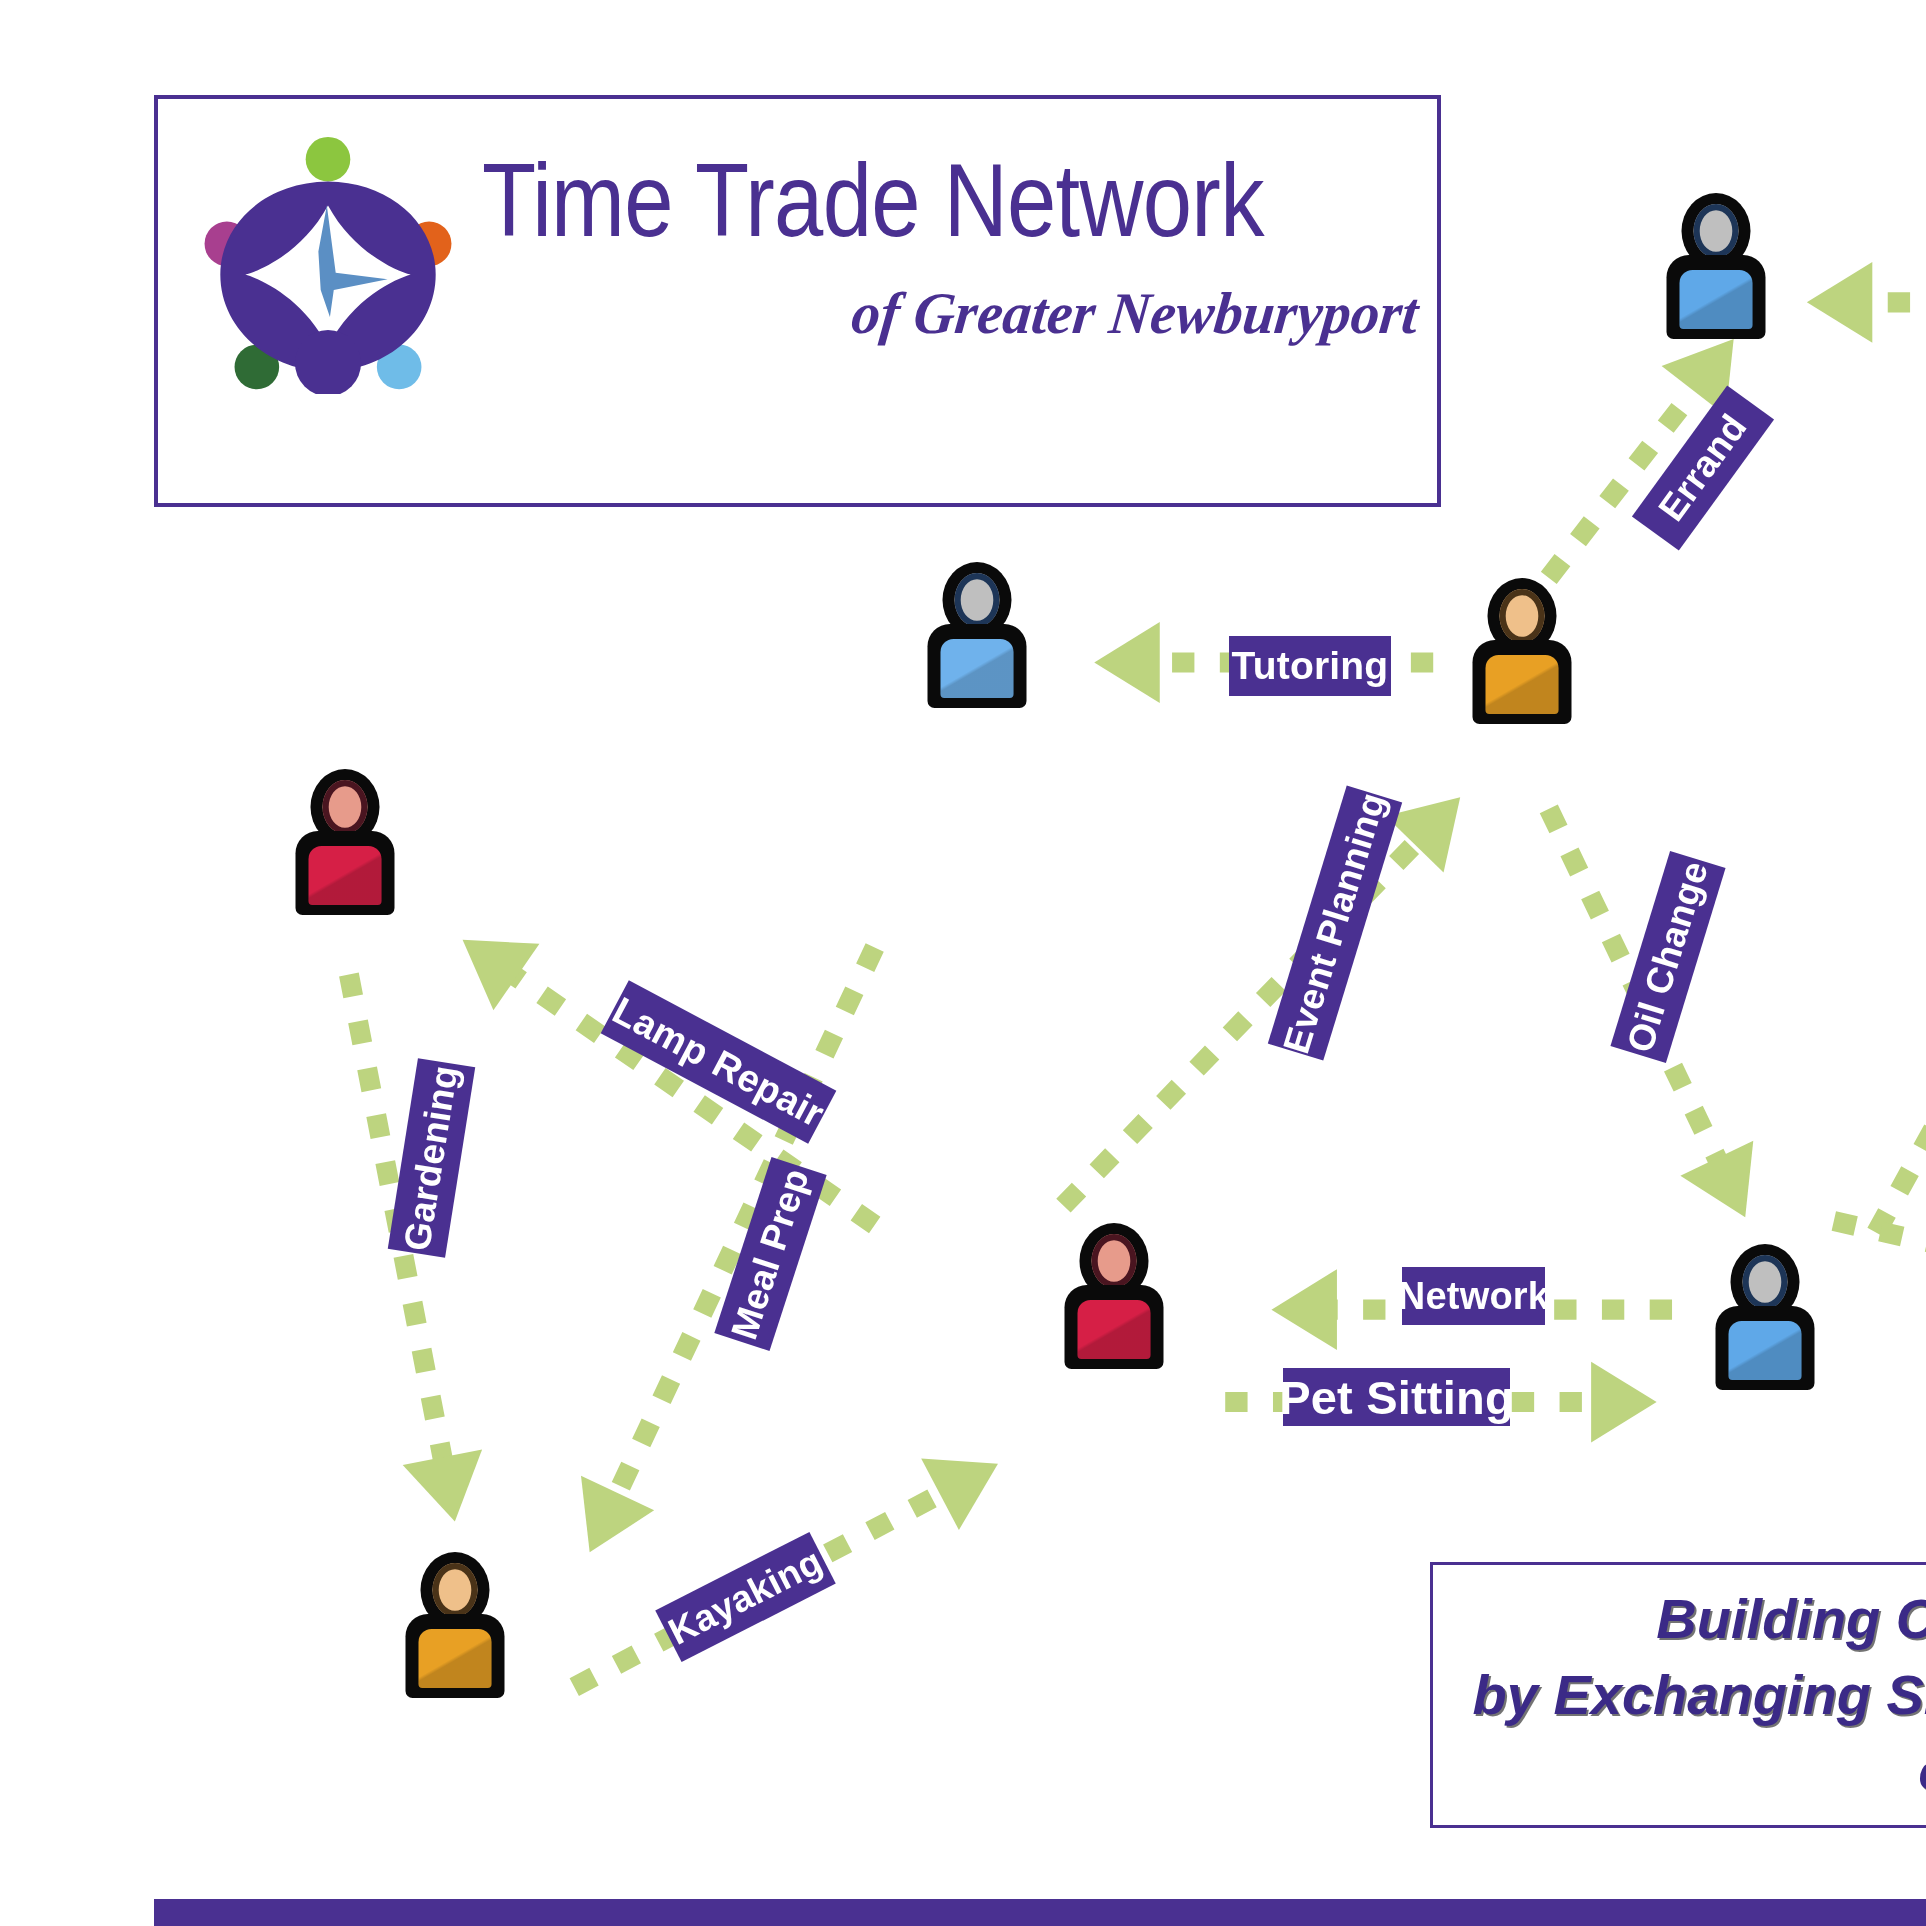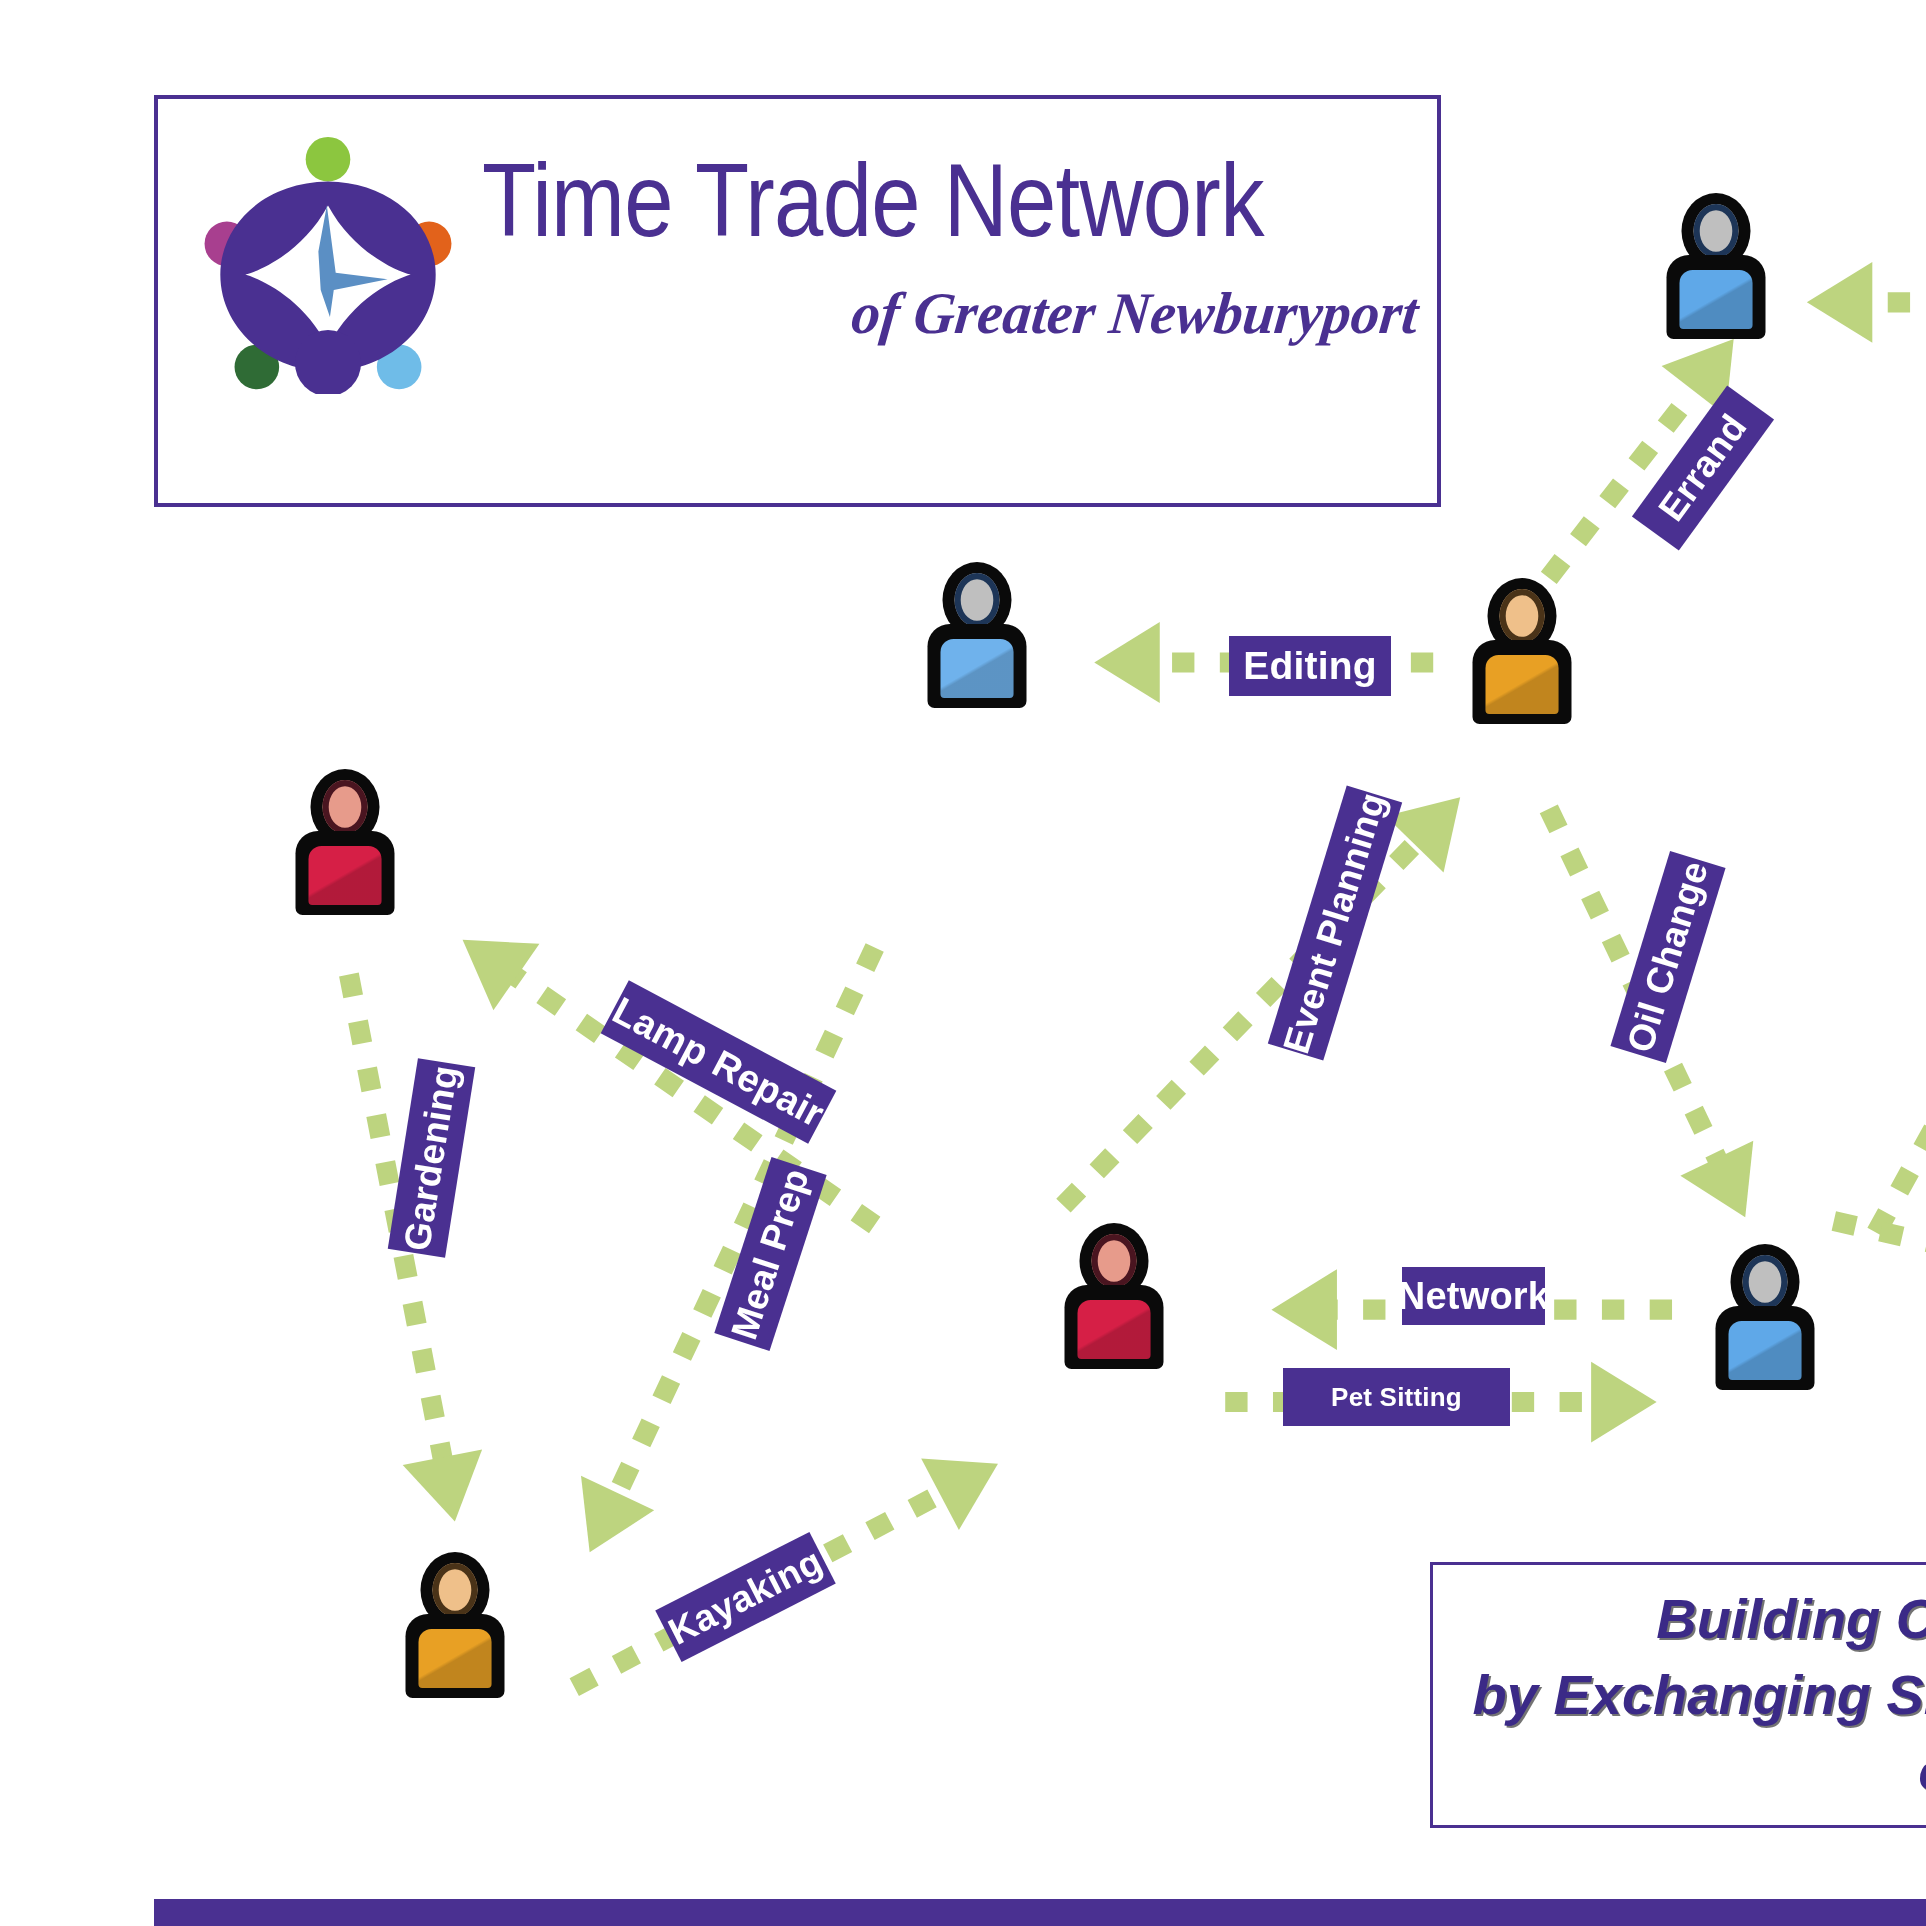--- a/index.html
+++ b/index.html
@@ -199,41 +199,41 @@
       <div class="body">
         <div class="shirt" style="background:#E8A024"></div>
       </div>
     </div>
   </div>
 <div id="labels-layer">
     <div class="lbl" style="left: 1622px; top: 439px; width: 162px; height: 58px; font-size: 37px; transform: rotate(-54deg);">
       <span>Errand</span>
     </div>
     <div class="lbl" style="left: 1229px; top: 636px; width: 162px; height: 60px; font-size: 39px; transform: rotate(0deg);">
-      <span>Editing</span>
+      <span>Tutoring</span>
     </div>
     <div class="lbl" style="left: 1200px; top: 894px; width: 270px; height: 58px; font-size: 37px; transform: rotate(-73deg);">
       <span>Event Planning</span>
     </div>
     <div class="lbl" style="left: 1566px; top: 928px; width: 204px; height: 58px; font-size: 37px; transform: rotate(-73deg);">
       <span>Oil Change</span>
     </div>
     <div class="lbl" style="left: 601px; top: 1032px; width: 235px; height: 60px; font-size: 38px; transform: rotate(28deg);">
       <span>Lamp Repair</span>
     </div>
     <div class="lbl" style="left: 335px; top: 1129px; width: 193px; height: 58px; font-size: 37px; transform: rotate(-81deg);">
       <span>Gardening</span>
     </div>
     <div class="lbl" style="left: 678px; top: 1225px; width: 185px; height: 58px; font-size: 37px; transform: rotate(-72deg);">
       <span>Meal Prep</span>
     </div>
     <div class="lbl" style="left: 1402px; top: 1267px; width: 143px; height: 58px; font-size: 38px; transform: rotate(0deg);">
       <span>Network</span>
     </div>
-    <div class="lbl" style="left: 1283px; top: 1368px; width: 227px; height: 58px; font-size: 26px; transform: rotate(0deg);">
+    <div class="lbl" style="left: 1283px; top: 1368px; width: 227px; height: 58px; font-size: 47px; transform: rotate(0deg);">
       <span>Pet Sitting</span>
     </div>
     <div class="lbl" style="left: 659px; top: 1568px; width: 173px; height: 58px; font-size: 37px; transform: rotate(-27deg);">
       <span>Kayaking</span>
     </div>
   </div>
 
 <div id="tagline-box">
   <p>
     <span>Building Community Bonds</span><br>

